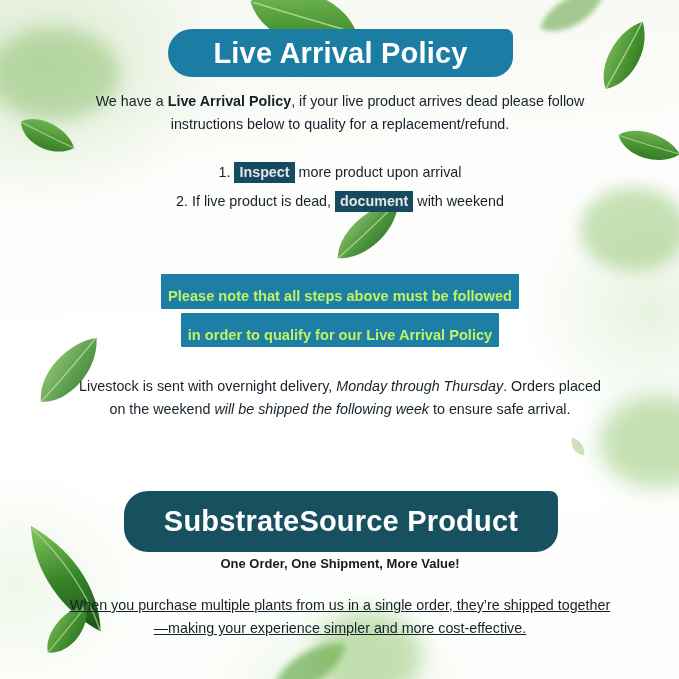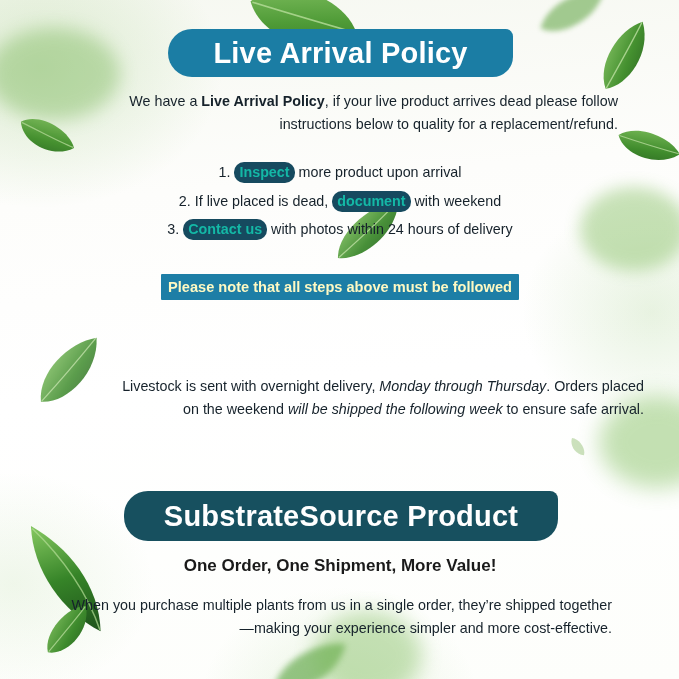--- a/index.html
+++ b/index.html
@@ -59,29 +59,29 @@
     height: 48px;
     background: #1b7da4;
     border-radius: 26px 8px 22px 26px;
     font-size: 29px;
   }
 
   #banner-product {
     left: 124px;
     top: 491px;
     width: 434px;
-    height: 50px;
+    height: 61px;
     background: #17505f;
     border-radius: 24px 8px 22px 24px;
     font-size: 29px;
   }
 
   .para {
     position: absolute;
-    text-align: right;
+    text-align: center;
     color: #16222b;
     line-height: 1.62;
   }
 
   #intro-para {
     left: 62px;
     top: 90px;
     width: 556px;
     font-size: 14.3px;
   }
@@ -93,70 +93,70 @@
     top: 163px;
     width: 600px;
     text-align: center;
     font-size: 14.3px;
     color: #16222b;
     line-height: 1.30;
   }
   .step { margin-bottom: 10px; white-space: nowrap; }
   .hl {
     background: #164a5f;
-    color: #14b8a6;
+    color: #e5e5e5;
     font-weight: bold;
     padding: 2px 5px 3px 5px;
-    border-radius: 10px;
+    border-radius: 0;
   }
 
   #callout {
     position: absolute;
     left: 40px;
     top: 274px;
     width: 600px;
     text-align: center;
     line-height: 1.0;
   }
   .callout-line {
     display: inline-block;
     background: #1d7ea6;
-    color: #fef9c3;
+    color: #bef264;
     font-weight: bold;
     font-size: 14.6px;
-    padding: 6px 7px 5px 7px;
+    padding: 15px 7px 5px 7px;
     margin-bottom: 4px;
     border-radius: 1px;
   }
 
   #shipping-para {
     left: 72px;
     top: 375px;
     width: 536px;
     font-size: 14.3px;
-    margin-left: 36px;
   }
   #shipping-para i { font-style: italic; }
 
   #subtitle {
     position: absolute;
     left: 40px;
     top: 556px;
     width: 600px;
     text-align: center;
-    font-size: 17px;
+    font-size: 13px;
     font-weight: bold;
     color: #1a1a1a;
   }
 
   #value-para {
     left: 68px;
     top: 594px;
     width: 544px;
     font-size: 14.3px;
+    text-decoration: underline;
   }
 </style>
 </head>
 <body>
 
 <div id="page">
 
   <div>
 
     <div class="leaf" style="left:243px; top:-16px; transform:rotate(24deg);">
@@ -323,30 +323,27 @@
       <span>We have a </span><b>Live Arrival Policy</b><span>, if your live product arrives dead please follow instructions below to quality for a replacement/refund.</span>
     </div>
 
     <ol id="steps" style="list-style:none; margin:0; padding:0;">
       <li class="step">
         <span>1.</span>
         <span></span><span class="hl">Inspect</span><span> more product upon arrival</span>
       </li>
       <li class="step">
         <span>2.</span>
-        <span>If live placed is dead, </span><span class="hl">document</span><span> with weekend</span>
-      </li>
-      <li class="step">
-        <span>3.</span>
-        <span></span><span class="hl">Contact us</span><span> with photos within 24 hours of delivery</span>
+        <span>If live product is dead, </span><span class="hl">document</span><span> with weekend</span>
       </li>
     </ol>
 
     <div id="callout">
       <div><span class="callout-line">Please note that all steps above must be followed</span></div>
+      <div><span class="callout-line">in order to qualify for our Live Arrival Policy</span></div>
     </div>
 
     <div class="para" id="shipping-para">
       <span>Livestock is sent with overnight delivery, </span><i>Monday through Thursday</i><span>. Orders placed on the weekend </span><i>will be shipped the following week</i><span> to ensure safe arrival.</span>
     </div>
 
     <div class="banner" id="banner-product">SubstrateSource Product</div>
 
     <div id="subtitle">One Order, One Shipment, More Value!</div>
 

